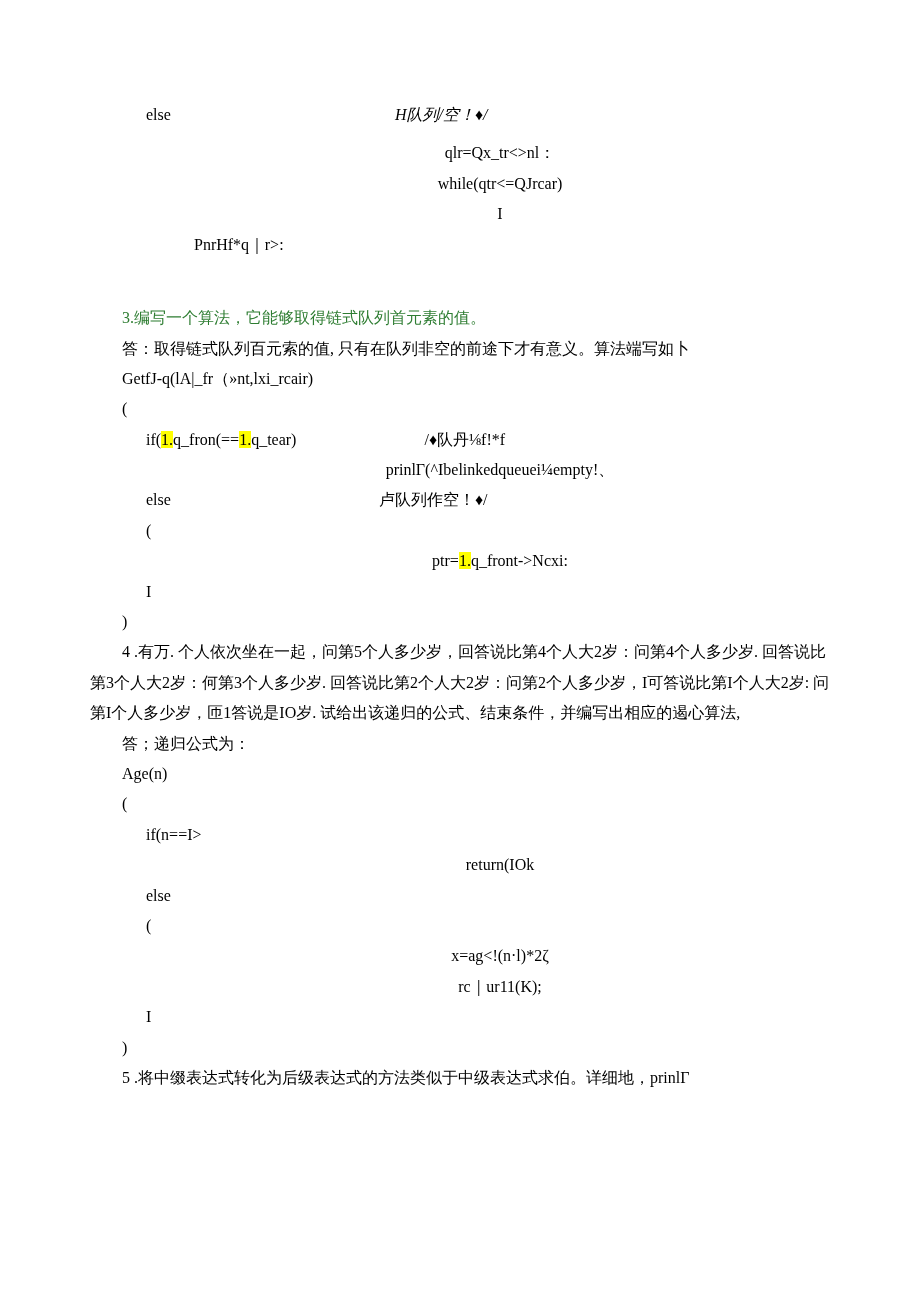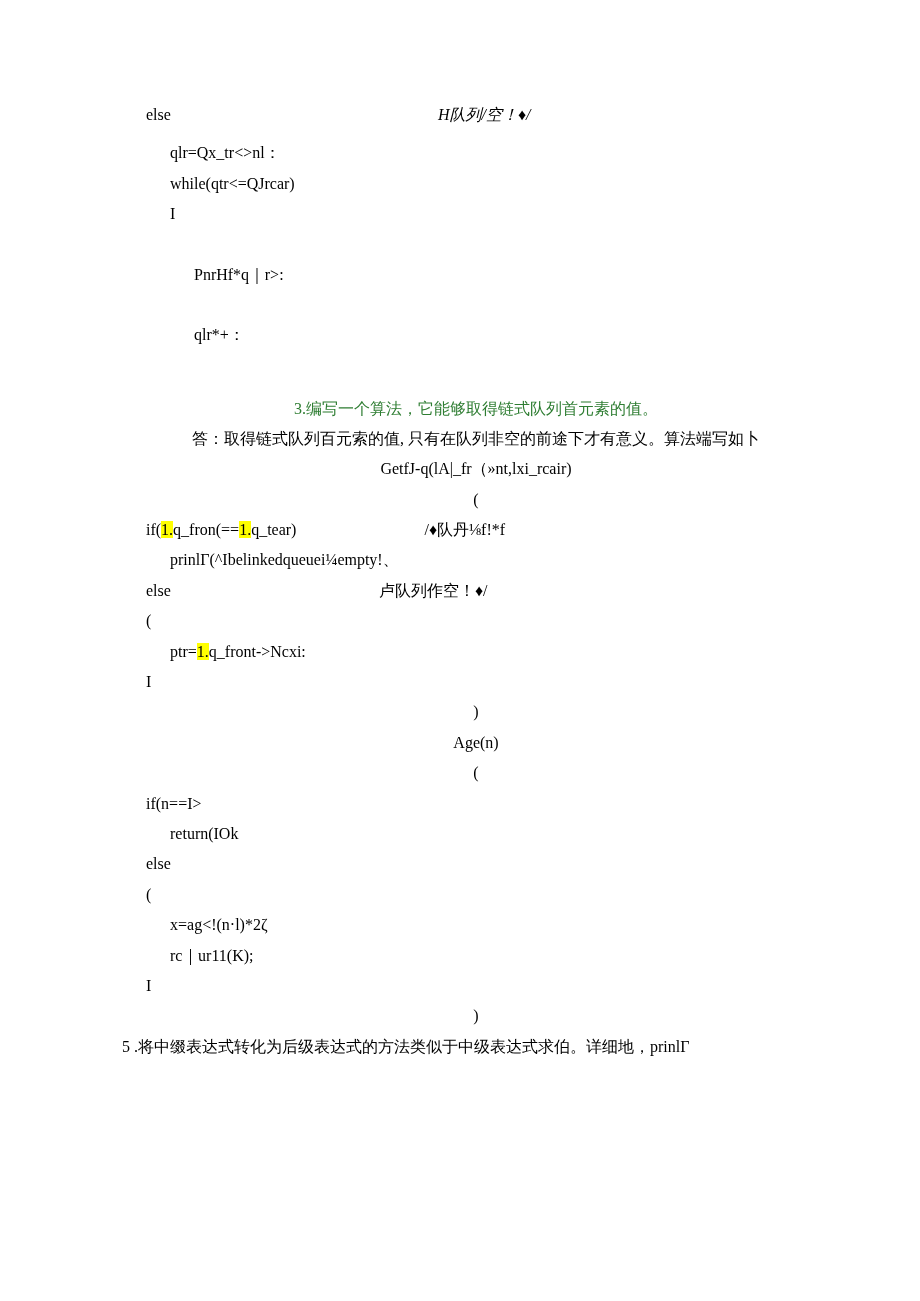--- a/index.html
+++ b/index.html
@@ -16,47 +16,46 @@
     font-size: 16px;
     line-height: 1.9;
     color: #000000;
   }
   .hl {
     background-color: #ffff00;
   }
   .green {
     color: #2e7d32;
   }
-  .indent1 { padding-left: 2em; text-align: center; }
+  .indent1 { padding-left: 2em; }
   .indent2 { padding-left: 3.5em; }
-  .indent3 { padding-left: 5em; }
-  .indent4 { padding-left: 6.5em; margin-top: 30px; }
+  .indent3 { padding-left: 5em; text-align: center; }
+  .indent4 { padding-left: 6.5em; }
   .row {
     display: flex;
   }
   .sp-a { width: 14em; display:inline-block; }
   .sp-c { width: 13em; display:inline-block; }
   .sp-d { width: 8em; display:inline-block; }
 </style>
 </head>
 <body>
 
 <div class="page">
 
   <div class="row indent2">
     <span>else</span>
     <span class="sp-a"></span>
-    <span style="font-style:italic;margin-left:43px;">H队列/空！♦/</span>
+    <span style="font-style:italic;">H队列/空！♦/</span>
   </div>
   <div style="height:0.5em"></div>
   <div class="indent3"><span>qlr=Qx_tr&lt;&gt;nl：</span></div>
   <div class="indent3"><span>while(qtr&lt;=QJrcar)</span></div>
   <div class="indent3"><span>I</span></div>
   <div class="indent4"><span>PnrHf*q｜r&gt;:</span></div>
-  <div class="indent4"><span>qlr*+：</span></div>
 
   <div style="height:2.7em"></div>
 
   <div class="indent1 green"><span>3.编写一个算法，它能够取得链式队列首元素的值。</span></div>
   <div class="indent1"><span>答：取得链式队列百元索的值, 只有在队列非空的前途下才有意义。算法端写如卜</span></div>
   <div class="indent1"><span>GetfJ-q(lA|_fr（»nt,lxi_rcair)</span></div>
   <div class="indent1"><span>(</span></div>
   <div class="row indent2">
     <span>
       <span>if(</span><span class="hl">1.</span><span>q_fron(==</span><span class="hl">1.</span><span>q_tear)</span>
@@ -70,20 +69,24 @@
     <span class="sp-c"></span>
     <span>卢队列作空！♦/</span>
   </div>
   <div class="indent2"><span>(</span></div>
   <div class="indent3">
     <span>ptr=</span><span class="hl">1.</span><span>q_front-&gt;Ncxi:</span>
   </div>
   <div class="indent2"><span>I</span></div>
   <div class="indent1"><span>)</span></div>
 
+  <div>
+    <span style="padding-left:2em;">4</span><span> .有万. 个人依次坐在一起，问第5个人多少岁，回答说比第4个人大2岁：问第4个人多少岁. 回答说比第3个人大2岁：何第3个人多少岁. 回答说比第2个人大2岁：问第2个人多少岁，I可答说比第I个人大2岁: 问第I个人多少岁，匝1答说是IO岁. 试给出该递归的公式、结束条件，并编写出相应的遏心算法,</span>
+  </div>
+  <div class="indent1"><span>答；递归公式为：</span></div>
   <div class="indent1"><span>Age(n)</span></div>
   <div class="indent1"><span>(</span></div>
   <div class="indent2"><span>if(n==I&gt;</span></div>
   <div class="indent3"><span>return(IOk</span></div>
   <div class="indent2"><span>else</span></div>
   <div class="indent2"><span>(</span></div>
   <div class="indent3"><span>x=ag&lt;!(n·l)*2ζ</span></div>
   <div class="indent3"><span>rc｜ur11(K);</span></div>
   <div class="indent2"><span>I</span></div>
   <div class="indent1"><span>)</span></div>

